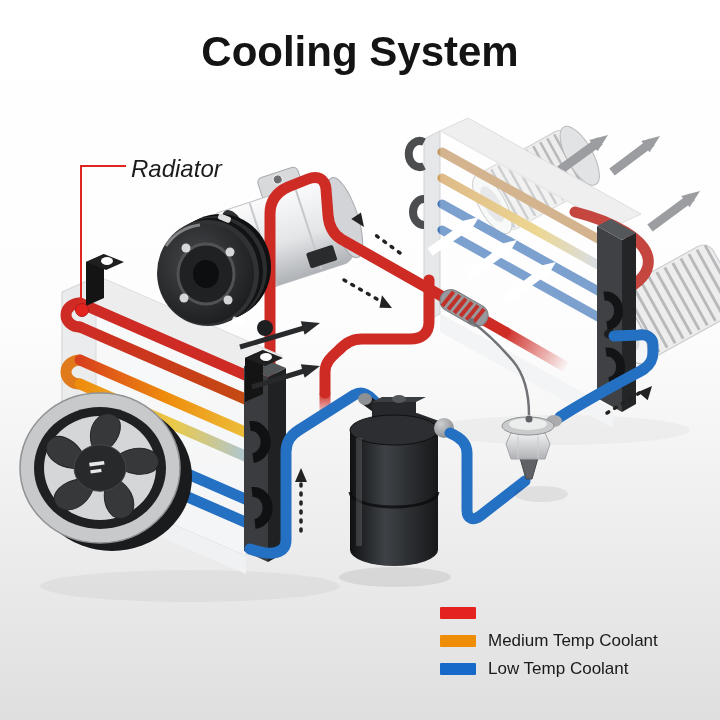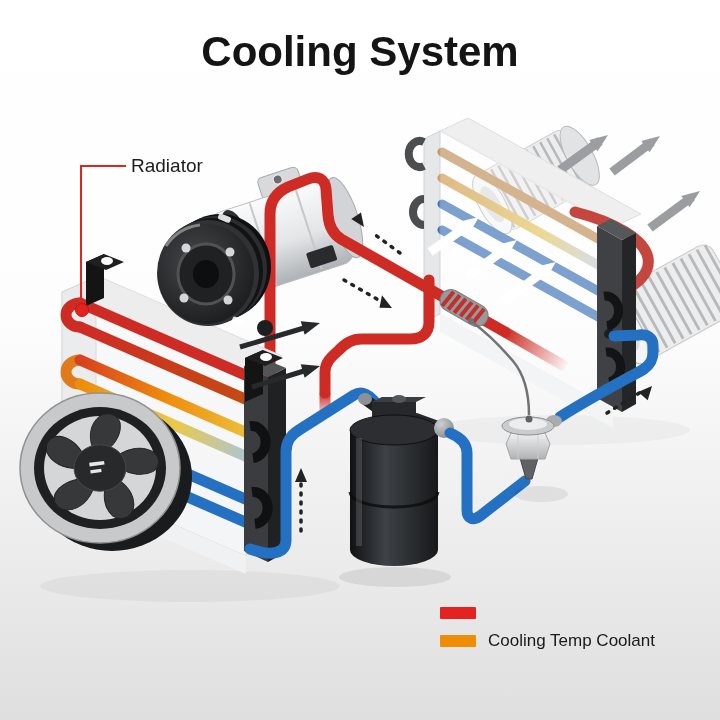--- a/index.html
+++ b/index.html
@@ -2,21 +2,21 @@
 <html><head>
 <meta charset="utf-8">
 <style>
   html,body{margin:0;padding:0;}
   body{width:720px;height:720px;overflow:hidden;
        font-family:"Liberation Sans", sans-serif;
        background:linear-gradient(180deg,#ffffff 0%,#fdfdfd 45%,#ebebec 78%,#dfdfe0 100%);}
   .stage{position:relative;width:720px;height:720px;}
   .title{position:absolute;top:28px;left:0;width:720px;text-align:center;
          font-size:42px;font-weight:700;color:#141414;letter-spacing:0px;}
-  .callout-label{position:absolute;left:131px;top:155px;font-size:19px;color:#1c1c1c;}
+  .callout-label{position:absolute;left:131px;top:155px;font-size:24px;color:#1c1c1c;font-style:italic;}
   .legend{position:absolute;left:440px;top:599px;}
   .legend-row{display:flex;align-items:center;height:28px;}
   .swatch{width:36px;height:12px;margin-right:12px;border-radius:1px;}
   .legend-label{font-size:17px;color:#1a1a1a;}
   svg{position:absolute;left:0;top:0;}
 </style>
 </head>
 <body>
 
 <div class="stage">
@@ -300,17 +300,21 @@
 
 <div class="title">Cooling System</div>
 <div class="callout-label">Radiator</div>
 
 <div class="legend">
   <div class="legend-row">
     <div class="swatch" style="background-color: rgb(228, 35, 32);"></div>
   </div>
   <div class="legend-row">
     <div class="swatch" style="background-color: rgb(239, 141, 7);"></div>
-    <div class="legend-label">Cooling Temp Coolant</div>
+    <div class="legend-label">Medium Temp Coolant</div>
+  </div>
+  <div class="legend-row">
+    <div class="swatch" style="background-color: rgb(22, 104, 201);"></div>
+    <div class="legend-label">Low Temp Coolant</div>
   </div>
 </div>
 
 </div>
 
 </body></html>

